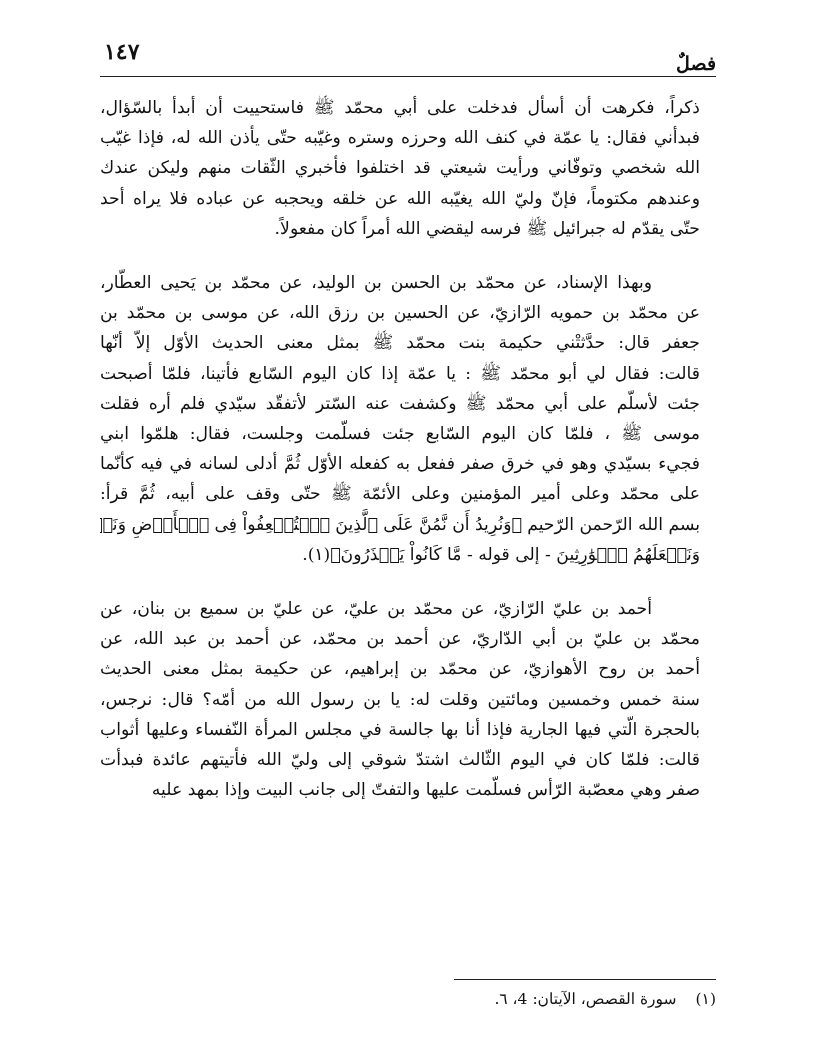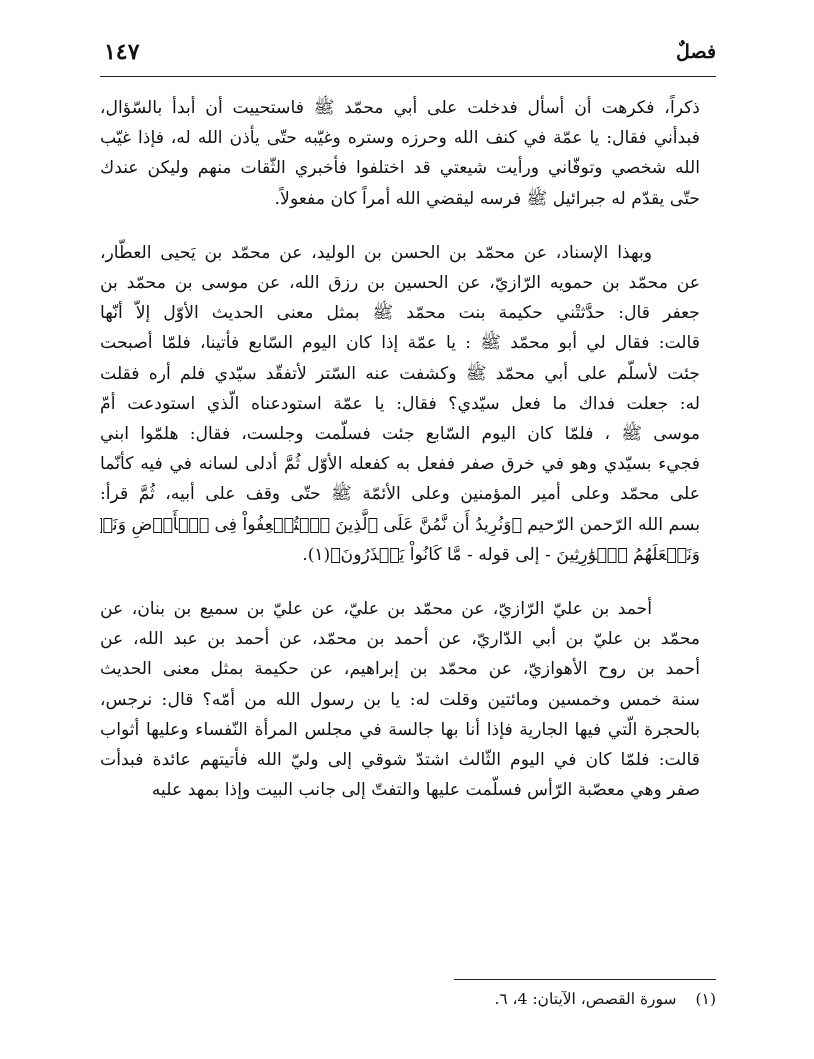--- a/index.html
+++ b/index.html
@@ -1,20 +1,20 @@
 <!DOCTYPE html>
 <html><head>
 <meta charset="utf-8">
 <style>
   html, body { margin:0; padding:0; background:#ffffff; }
   body { width:814px; height:1059px; position:relative; overflow:hidden;
          font-family:"DejaVu Serif", serif; color:#111; }
   .page { position:absolute; left:100px; top:0; width:616px; height:1059px; direction:rtl; }
   .header { position:absolute; top:40px; left:0; right:0; height:30px; }
-  .running-head { position:absolute; right:0; top:0; font-size:19px; font-weight:bold; }
+  .running-head { position:absolute; right:0; top:12px; font-size:19px; font-weight:bold; }
   .page-num { position:absolute; left:4px; top:-2px; font-size:22px; font-weight:bold; direction:ltr; }
   .header-rule { position:absolute; top:76px; left:0; right:0; height:0; border-top:1.5px solid #222; }
   .body { position:absolute; top:92px; left:0; right:16px; font-size:17.2px; line-height:30.2px; text-align:justify; text-align-last:right; }
   .para { margin:0; }
   .para .ln { display:block; text-align:justify; text-align-last:justify; white-space:nowrap; overflow:hidden; }
   .para .ln.last { text-align-last:right; }
   .para.indent .ln.first { padding-right:48px; }
   .gap { height:24px; }
   .fn-rule { position:absolute; top:979px; right:0; width:262px; border-top:1px solid #222; }
   .footnote { position:absolute; top:990px; right:0; font-size:15.5px; white-space:nowrap; }
@@ -28,30 +28,30 @@
     <span class="running-head">فصلٌ</span>
     <span class="page-num">١٤٧</span>
   </div>
   <div class="header-rule"></div>
 
   <div class="body" id="body">
       <div class="para">
         <span class="ln first">ذكراً، فكرهت أن أسأل فدخلت على أبي محمّد ﷺ فاستحييت أن أبدأ بالسّؤال،</span>
         <span class="ln">فبدأني فقال: يا عمّة في كنف الله وحرزه وستره وغيّبه حتّى يأذن الله له، فإذا غيّب</span>
         <span class="ln">الله شخصي وتوفّاني ورأيت شيعتي قد اختلفوا فأخبري الثّقات منهم وليكن عندك</span>
+        <span class="ln">وعندهم مكتوماً، فإنّ وليّ الله يغيّبه الله عن خلقه ويحجبه عن عباده فلا يراه أحد</span>
         <span class="ln last">حتّى يقدّم له جبرائيل ﷺ فرسه ليقضي الله أمراً كان مفعولاً.</span>
       </div>
       <div class="gap"></div>
       <div class="para indent">
         <span class="ln first">وبهذا الإسناد، عن محمّد بن الحسن بن الوليد، عن محمّد بن يَحيى العطّار،</span>
         <span class="ln">عن محمّد بن حمويه الرّازيّ، عن الحسين بن رزق الله، عن موسى بن محمّد بن</span>
         <span class="ln">جعفر قال: حدَّثتْني حكيمة بنت محمّد ﷺ بمثل معنى الحديث الأوّل إلاّ أنّها</span>
         <span class="ln">قالت: فقال لي أبو محمّد ﷺ : يا عمّة إذا كان اليوم السّابع فأتينا، فلمّا أصبحت</span>
         <span class="ln">جئت لأسلّم على أبي محمّد ﷺ وكشفت عنه السّتر لأتفقّد سيّدي فلم أره فقلت</span>
-        <span class="ln">له: جعلت فداك ما فعل سيّدي؟ فقال: يا عمّة استودعناه الّذي استودعت أمّ</span>
         <span class="ln">موسى ﷺ ، فلمّا كان اليوم السّابع جئت فسلّمت وجلست، فقال: هلمّوا ابني</span>
         <span class="ln">فجيء بسيّدي وهو في خرق صفر ففعل به كفعله الأوّل ثُمَّ أدلى لسانه في فيه كأنّما</span>
         <span class="ln">على محمّد وعلى أمير المؤمنين وعلى الأئمّة ﷺ حتّى وقف على أبيه، ثُمَّ قرأ:</span>
         <span class="ln">بسم الله الرّحمن الرّحيم ﴿وَنُرِيدُ أَن نَّمُنَّ عَلَى ٱلَّذِينَ ٱسۡتُضۡعِفُواْ فِى ٱلۡأَرۡضِ وَنَجۡعَلَهُمۡ أَئِمَّةً</span>
         <span class="ln last">وَنَجۡعَلَهُمُ ٱلۡوَٰرِثِينَ - إلى قوله - مَّا كَانُواْ يَحۡذَرُونَ﴾(١).</span>
       </div>
       <div class="gap"></div>
       <div class="para indent">
         <span class="ln first">أحمد بن عليّ الرّازيّ، عن محمّد بن عليّ، عن عليّ بن سميع بن بنان، عن</span>
         <span class="ln">محمّد بن عليّ بن أبي الدّاريّ، عن أحمد بن محمّد، عن أحمد بن عبد الله، عن</span>

